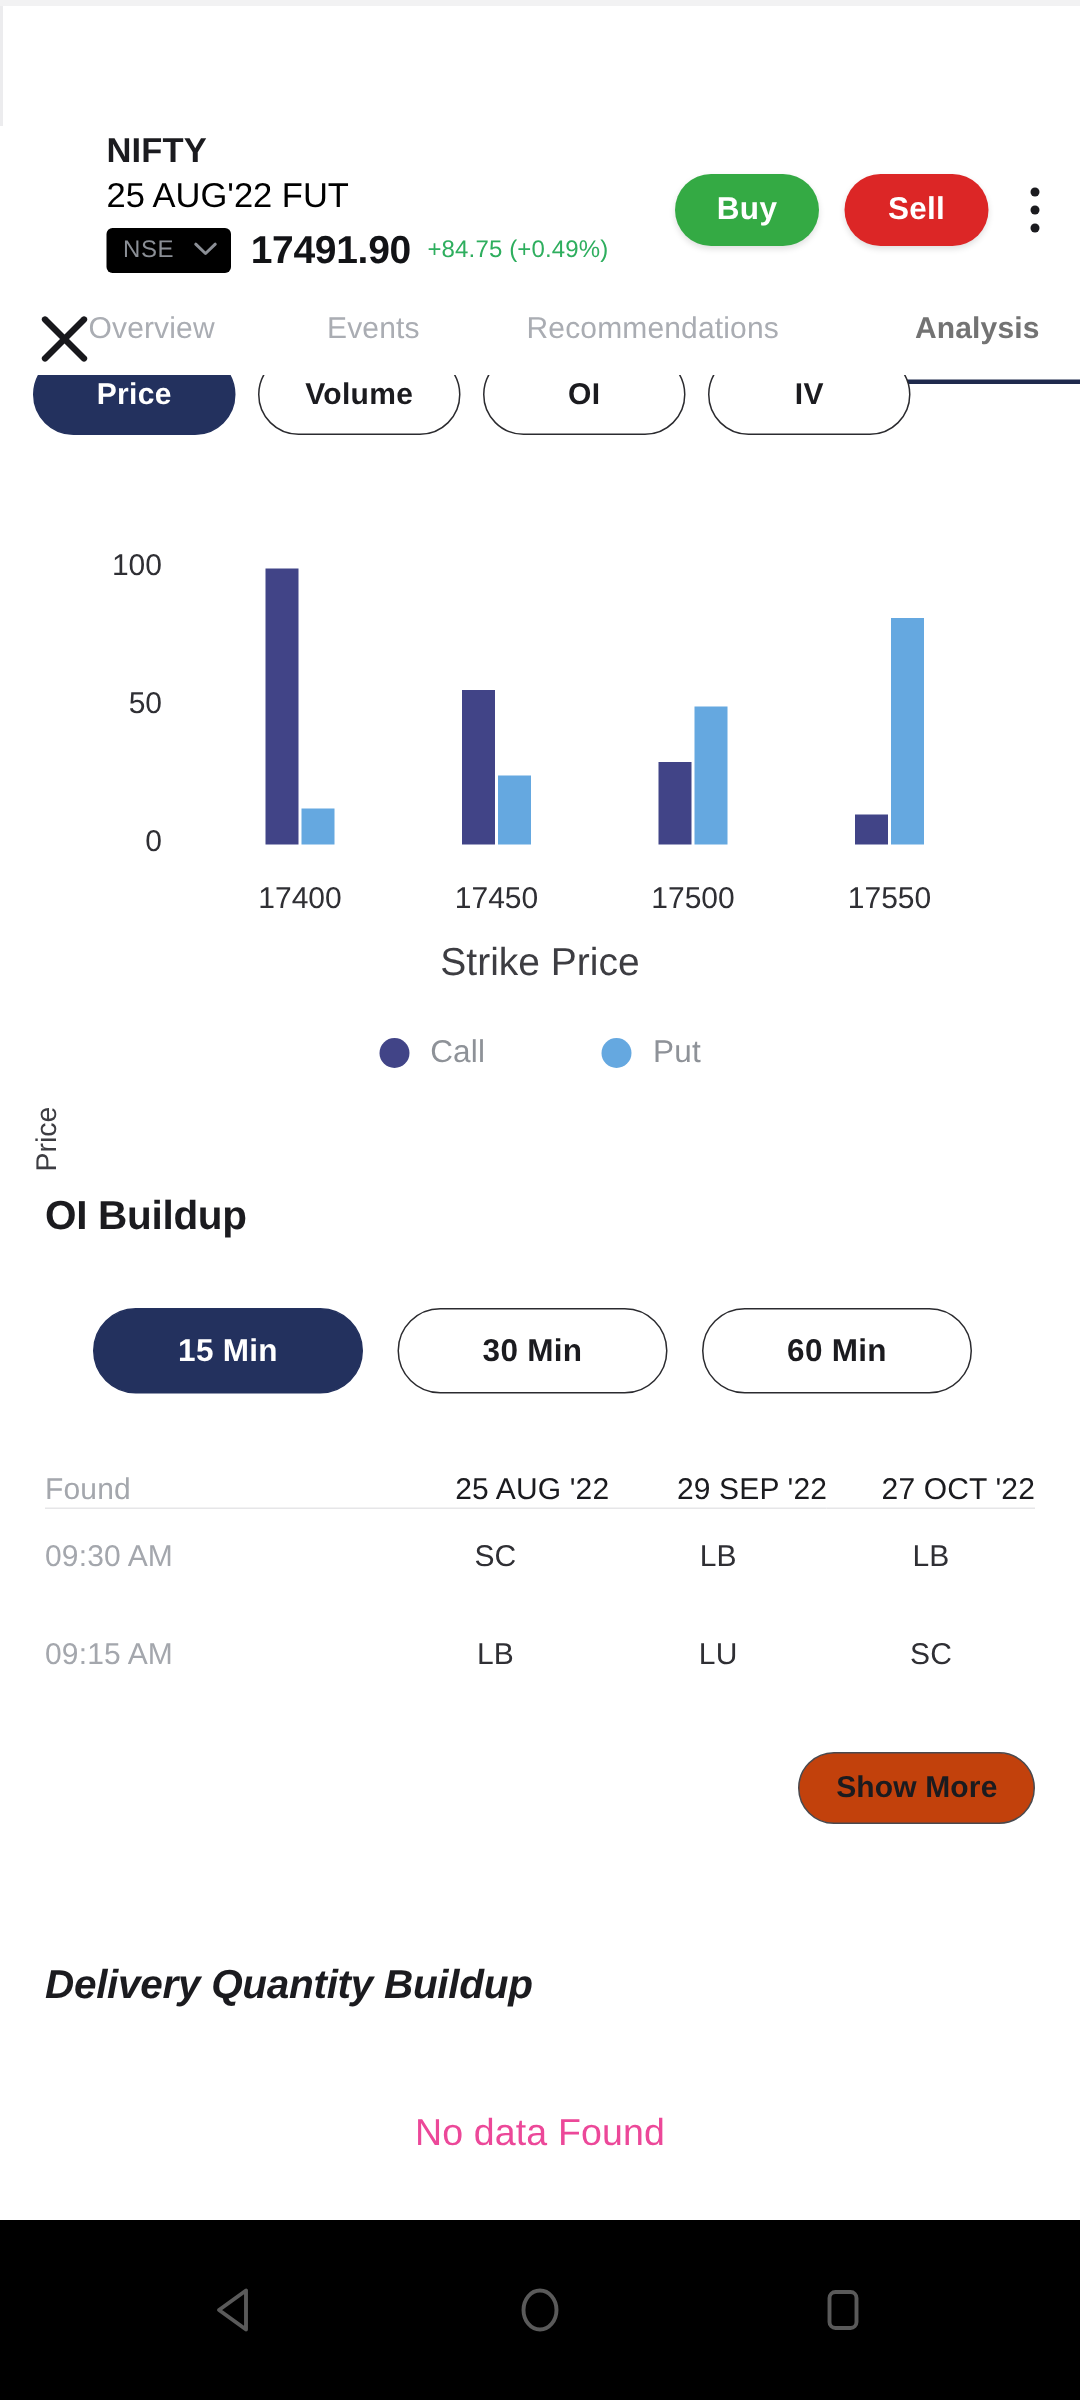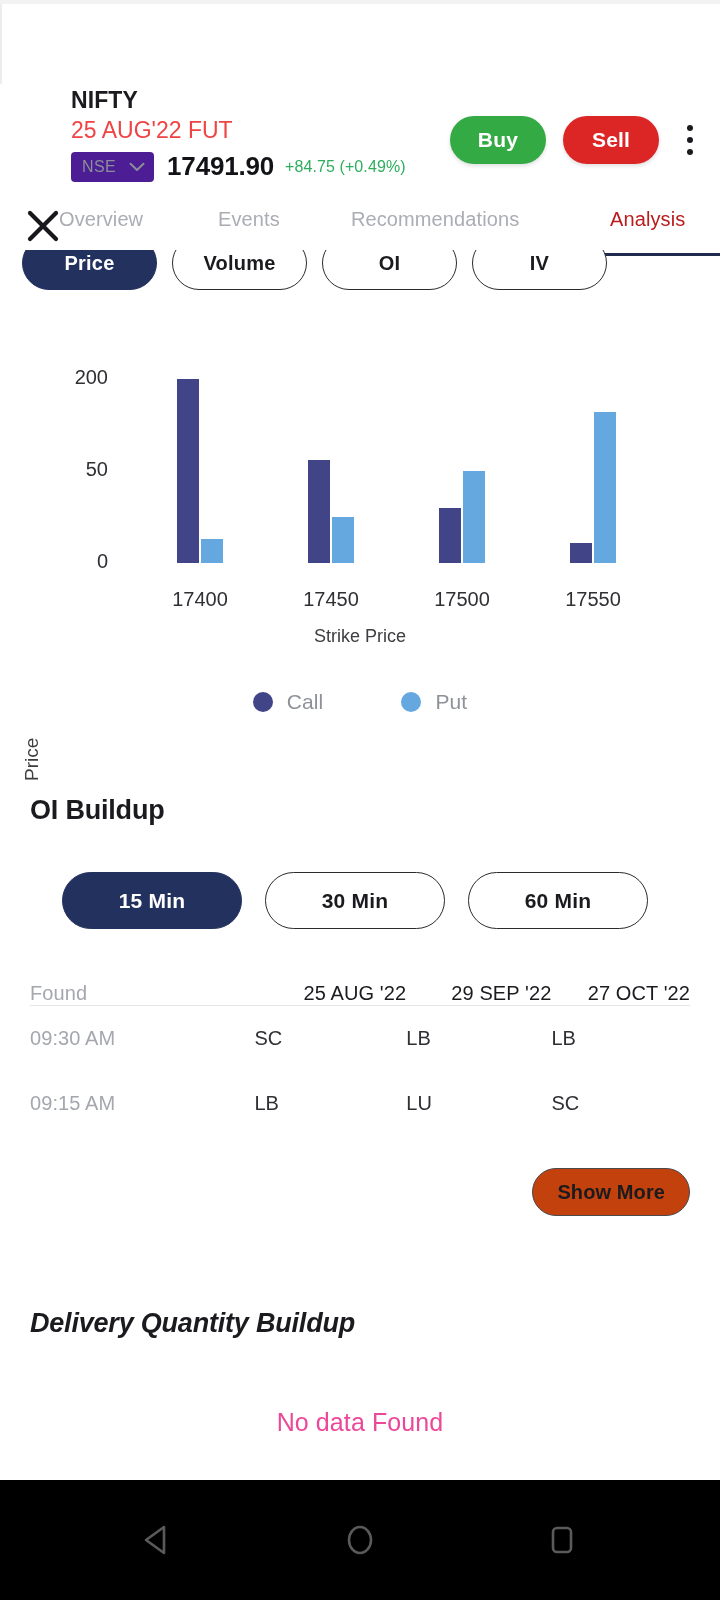--- a/index.html
+++ b/index.html
@@ -22,26 +22,26 @@
     display:flex; align-items:center; justify-content:center; cursor:pointer;
   }
   .close-btn svg { display:block; }
 
   .sym-block { position:absolute; left:71px; top:0px; }
   .sym-name {
     font-size:23px; font-weight:bold; color:#1b1b1f; letter-spacing:0.1px;
     line-height:28px;
   }
   .sym-expiry {
-    font-size:23px; font-weight:normal; color:#ef4444; line-height:32px;
+    font-size:23px; font-weight:normal; color:#000000; line-height:32px;
     margin-top:0px;
   }
   .price-row { display:flex; align-items:center; margin-top:5px; }
   .exch-chip {
-    background:#4c1d95; border-radius:4px; height:30px;
+    background:#000000; border-radius:4px; height:30px;
     display:flex; align-items:center; padding:0 9px 0 11px; gap:13px;
   }
   .exch-chip .ex-label { font-size:16px; color:#8b8f96; font-weight:normal; letter-spacing:0.4px; }
   .exch-chip .chev { display:block; }
   .ltp { font-size:26px; font-weight:bold; color:#121316; margin-left:13px; letter-spacing:-0.2px; }
   .chg { font-size:16px; color:#2eae5e; margin-left:11px; letter-spacing:0.1px; }
 
   .action-btns { position:absolute; right:14px; top:30px; display:flex; align-items:center; gap:17px; }
   .pill-btn {
     height:48px; min-width:96px; border-radius:26px; border:none; cursor:pointer;
@@ -54,21 +54,21 @@
   .kebab { width:32px; height:48px; display:flex; flex-direction:column; align-items:center;
            justify-content:center; gap:6px; cursor:pointer; margin-left:-2px; }
   .kebab i { width:6px; height:6px; border-radius:50%; background:#1b1b1f; display:block; }
 
   
   .tabs { position:absolute; top:208px; left:0; width:720px; height:52px; }
   .tab {
     position:absolute; top:0; font-size:20px; color:#aaadb3; cursor:pointer;
     letter-spacing:0.1px; white-space:nowrap;
   }
-  .tab.active { color:#b91c1c; font-weight:normal; }
+  .tab.active { color:#737373; font-weight:bold; }
   .tab-underline { position:absolute; height:3px; background:#1f2a4d; bottom:4px; }
 
   
   .chip-row-clip { position:absolute; top:250px; left:0; width:720px; height:48px; overflow:hidden; }
   .chip-row { position:absolute; top:-14px; left:22px; display:flex; gap:15px; }
   .chip {
     height:54px; border-radius:30px; border:1.6px solid #2b2b2f; background:#fff;
     display:flex; align-items:center; justify-content:center; padding:0 24px;
     font-size:20px; font-weight:bold; color:#1b1b1f; cursor:pointer; min-width:135px;
     font-family:"Liberation Sans", sans-serif; letter-spacing:0.2px;
@@ -78,21 +78,21 @@
   
   .chart-wrap { position:absolute; top:336px; left:0; width:720px; height:400px; }
   .axis-title-y {
     position:absolute; left:21px; top:445px; transform:rotate(-90deg); transform-origin:left top;
     font-size:19px; color:#3d3d42; white-space:nowrap;
   }
   .ytick { position:absolute; font-size:20px; color:#2f2f34; text-align:right; width:70px; }
   .xtick { position:absolute; font-size:20px; color:#2f2f34; text-align:center; width:140px; }
   .axis-title-x {
     position:absolute; top:626px; left:0; width:720px; text-align:center;
-    font-size:18px; color:#3d3d42;
+    font-size:26px; color:#3d3d42;
   }
   .plot { position:absolute; left:0; top:0; width:720px; height:400px; }
   .bar { position:absolute; bottom:0; }
 
   .legend { position:absolute; top:690px; left:0; width:720px; display:flex; justify-content:center; gap:78px; }
   .leg-item { display:flex; align-items:center; gap:14px; }
   .leg-dot { width:20px; height:20px; border-radius:50%; display:block; }
   .leg-lbl { font-size:21px; color:#8e9298; letter-spacing:0.1px; }
 
   
@@ -107,21 +107,21 @@
   .tf-chip.sel { background:#23315e; border-color:#23315e; color:#fff; }
 
   
   .tbl { position:absolute; top:982px; left:30px; width:660px; border-collapse:collapse; }
   .tbl th, .tbl td { padding:0; font-weight:normal; }
   .th-time { text-align:left; font-size:20px; color:#a4a7ad; padding-bottom:22px; letter-spacing:0.1px; }
   .th-date { text-align:right; font-size:20px; color:#1b1b1f; font-weight:bold; padding-bottom:22px; letter-spacing:0.1px; }
   .tbl tbody tr td { padding-top:21px; padding-bottom:21px; }
   .tbl tbody tr:first-child td { border-top:1px solid #e6e6e8; }
   .td-time { text-align:left; font-size:20px; color:#a4a7ad; letter-spacing:0.1px; }
-  .td-val { text-align:left; font-size:20px; color:#2f2f34; letter-spacing:0.1px; }
+  .td-val { text-align:center; font-size:20px; color:#2f2f34; letter-spacing:0.1px; }
 
   .show-more {
     position:absolute; top:1168px; right:30px; height:48px; border-radius:26px;
     border:1.6px solid #49494e; background:#c2410c; padding:0 24px;
     font-size:20px; font-weight:bold; color:#1b1b1f; cursor:pointer;
     display:flex; align-items:center; justify-content:center;
     font-family:"Liberation Sans", sans-serif; letter-spacing:0.1px;
   }
 
   .no-data {
@@ -194,21 +194,21 @@
       <div class="chip">OI</div>
       <div class="chip">IV</div>
     </div>
   </div>
 
   <div class="chart-wrap">
     <div class="axis-title-y">Price</div>
     <div id="yticks">
         <div class="ytick" style="left: 38px; top: 214px;">0</div>
         <div class="ytick" style="left: 38px; top: 122px;">50</div>
-        <div class="ytick" style="left: 38px; top: 30px;">200</div>
+        <div class="ytick" style="left: 38px; top: 30px;">100</div>
       </div>
     <div class="plot" id="plot">
         <div class="bar" style="left: 177px; width: 22px; bottom: 173px; height: 184px; background: rgb(65, 68, 135);"></div>
         <div class="bar" style="left: 308px; width: 22px; bottom: 173px; height: 103.04px; background: rgb(65, 68, 135);"></div>
         <div class="bar" style="left: 439px; width: 22px; bottom: 173px; height: 55.2px; background: rgb(65, 68, 135);"></div>
         <div class="bar" style="left: 570px; width: 22px; bottom: 173px; height: 20.24px; background: rgb(65, 68, 135);"></div>
         <div class="bar" style="left: 201px; width: 22px; bottom: 173px; height: 23.92px; background: rgb(101, 168, 224);"></div>
         <div class="bar" style="left: 332px; width: 22px; bottom: 173px; height: 46px; background: rgb(101, 168, 224);"></div>
         <div class="bar" style="left: 463px; width: 22px; bottom: 173px; height: 92px; background: rgb(101, 168, 224);"></div>
         <div class="bar" style="left: 594px; width: 22px; bottom: 173px; height: 150.88px; background: rgb(101, 168, 224);"></div>

